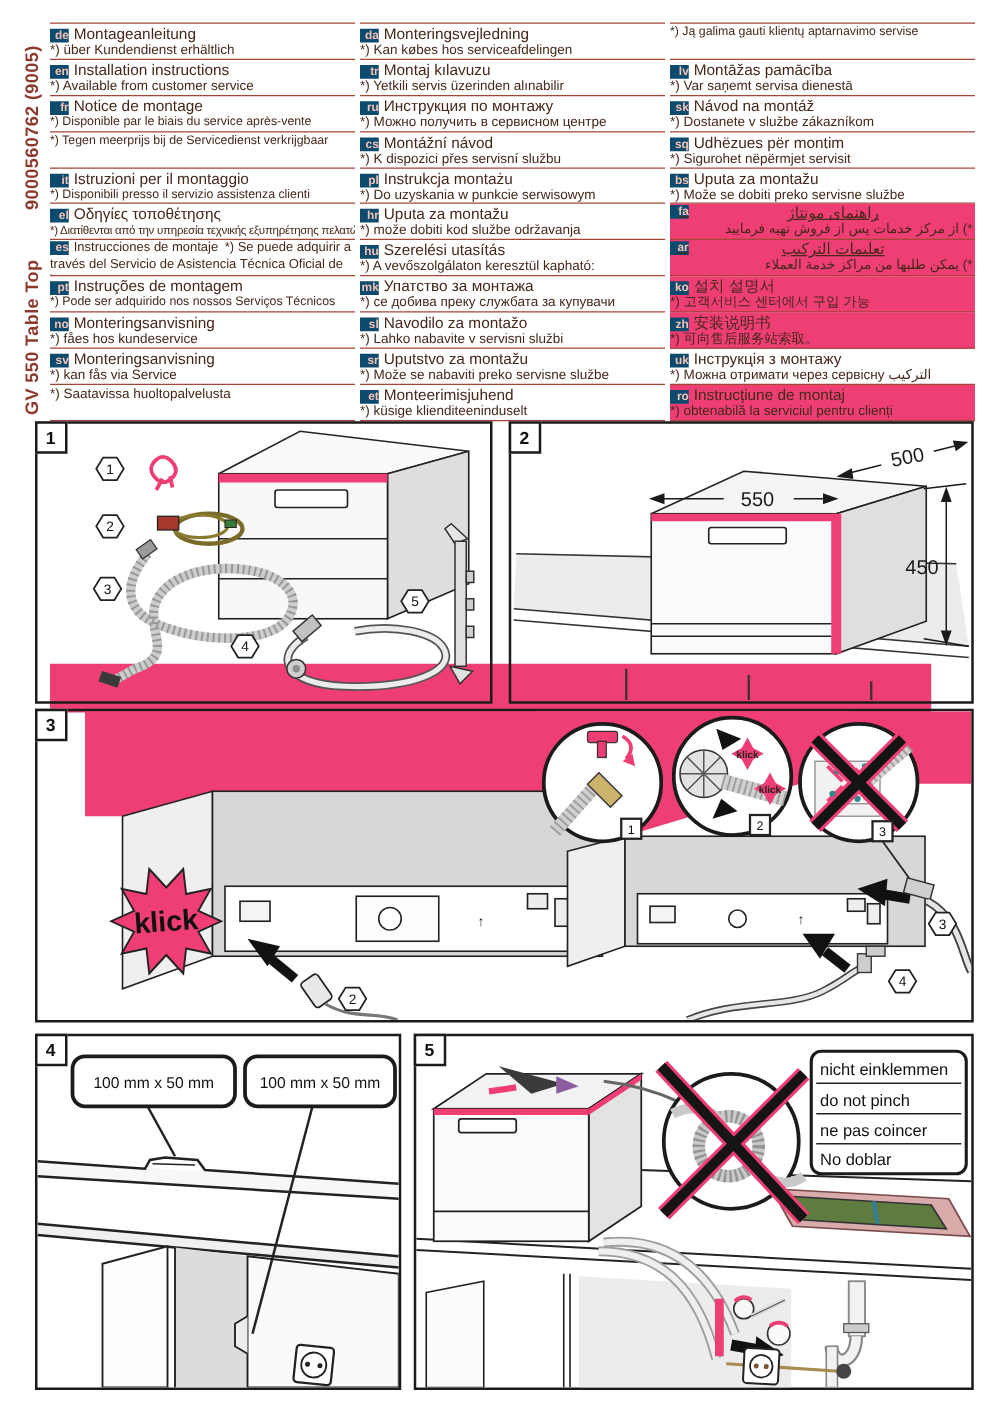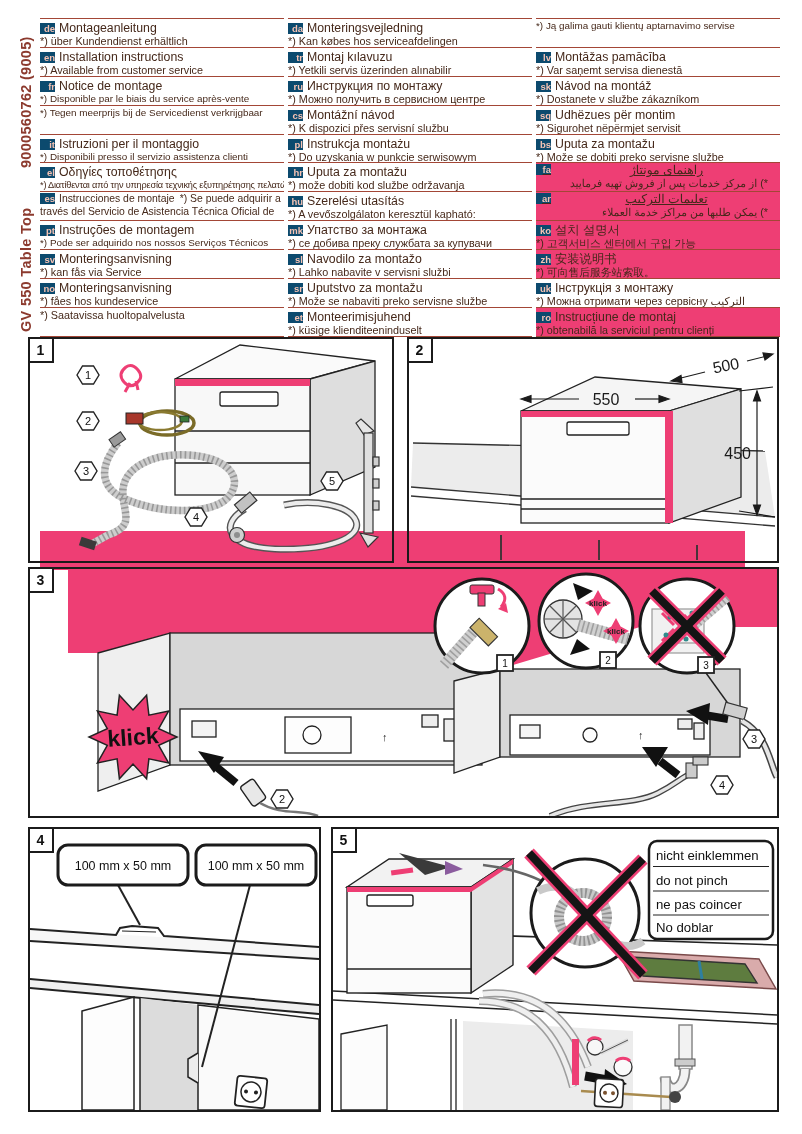--- a/index.html
+++ b/index.html
@@ -16,21 +16,21 @@
   .lang-line1{line-height:13px;white-space:nowrap;}
   .lang-title{font-size:12.3px;}
   .lang-note{font-size:10.8px;line-height:12px;white-space:nowrap;}
   .note-small .lang-note{font-size:9.9px;}
   .note-xs .lang-note{font-size:9.2px;letter-spacing:-.2px;}
   .lang-code{display:inline-block;width:15px;height:11px;background:#0c4a6e;color:#F6C3B4;
              font-size:9.5px;font-weight:bold;text-align:right;line-height:11px;margin-right:4px;}
   .lang-row.inline .lang-flow{font-size:10.4px;line-height:12.6px;white-space:normal;}
   .lang-row.rtl .lang-line1{display:flex;text-decoration:underline;}
   .lang-row.rtl .lang-title{flex:1;text-align:center;direction:rtl;padding-right:2px;}
-  .lang-row.rtl .lang-note{text-align:right;direction:rtl;padding-right:12px;}
+  .lang-row.rtl .lang-note{text-align:right;direction:rtl;padding-right:2px;}
   
   .panel{position:absolute;border:2.5px solid #1B1B1B;background:transparent;z-index:2;}
   .panel svg{display:block;}
   .panel-num{position:absolute;left:-2.5px;top:-2.5px;width:22px;height:22px;
              border:2.5px solid #1B1B1B;background:#fff;z-index:6;
              display:flex;align-items:center;justify-content:center;
              font-size:14px;font-weight:600;color:#111;}
   #band{position:absolute;left:40px;top:531px;width:705px;height:39px;background:#EE3E74;z-index:1;}
   text{font-family:"Liberation Sans",sans-serif;}
   .dim{font-size:16px;fill:#1b1b1b;}
@@ -71,26 +71,26 @@
           <div class="lang-note">*) Διατίθενται από την υπηρεσία τεχνικής εξυπηρέτησης πελατών</div>
         </div>
         <div class="lang-row inline">
           <div class="lang-flow"><span class="lang-code">es</span>Instrucciones de montaje *) Se puede adquirir a través del Servicio de Asistencia Técnica Oficial de la marca</div>
         </div>
         <div class="lang-row note-small">
           <div class="lang-line1"><span class="lang-code">pt</span><span class="lang-title">Instruções de montagem</span></div>
           <div class="lang-note">*) Pode ser adquirido nos nossos Serviços Técnicos</div>
         </div>
         <div class="lang-row">
+          <div class="lang-line1"><span class="lang-code">no</span><span class="lang-title">Monteringsanvisning</span></div>
+          <div class="lang-note">*) fåes hos kundeservice</div>
+        </div>
+        <div class="lang-row">
           <div class="lang-line1"><span class="lang-code">sv</span><span class="lang-title">Monteringsanvisning</span></div>
           <div class="lang-note">*) kan fås via Service</div>
-        </div>
-        <div class="lang-row">
-          <div class="lang-line1"><span class="lang-code">no</span><span class="lang-title">Monteringsanvisning</span></div>
-          <div class="lang-note">*) fåes hos kundeservice</div>
         </div>
         <div class="lang-row">
           <div class="lang-note">*) Saatavissa huoltopalvelusta</div>
         </div>
       </div>
     <div class="lang-col" id="col2">
         <div class="lang-row">
           <div class="lang-line1"><span class="lang-code">da</span><span class="lang-title">Monteringsvejledning</span></div>
           <div class="lang-note">*) Kan købes hos serviceafdelingen</div>
         </div>

